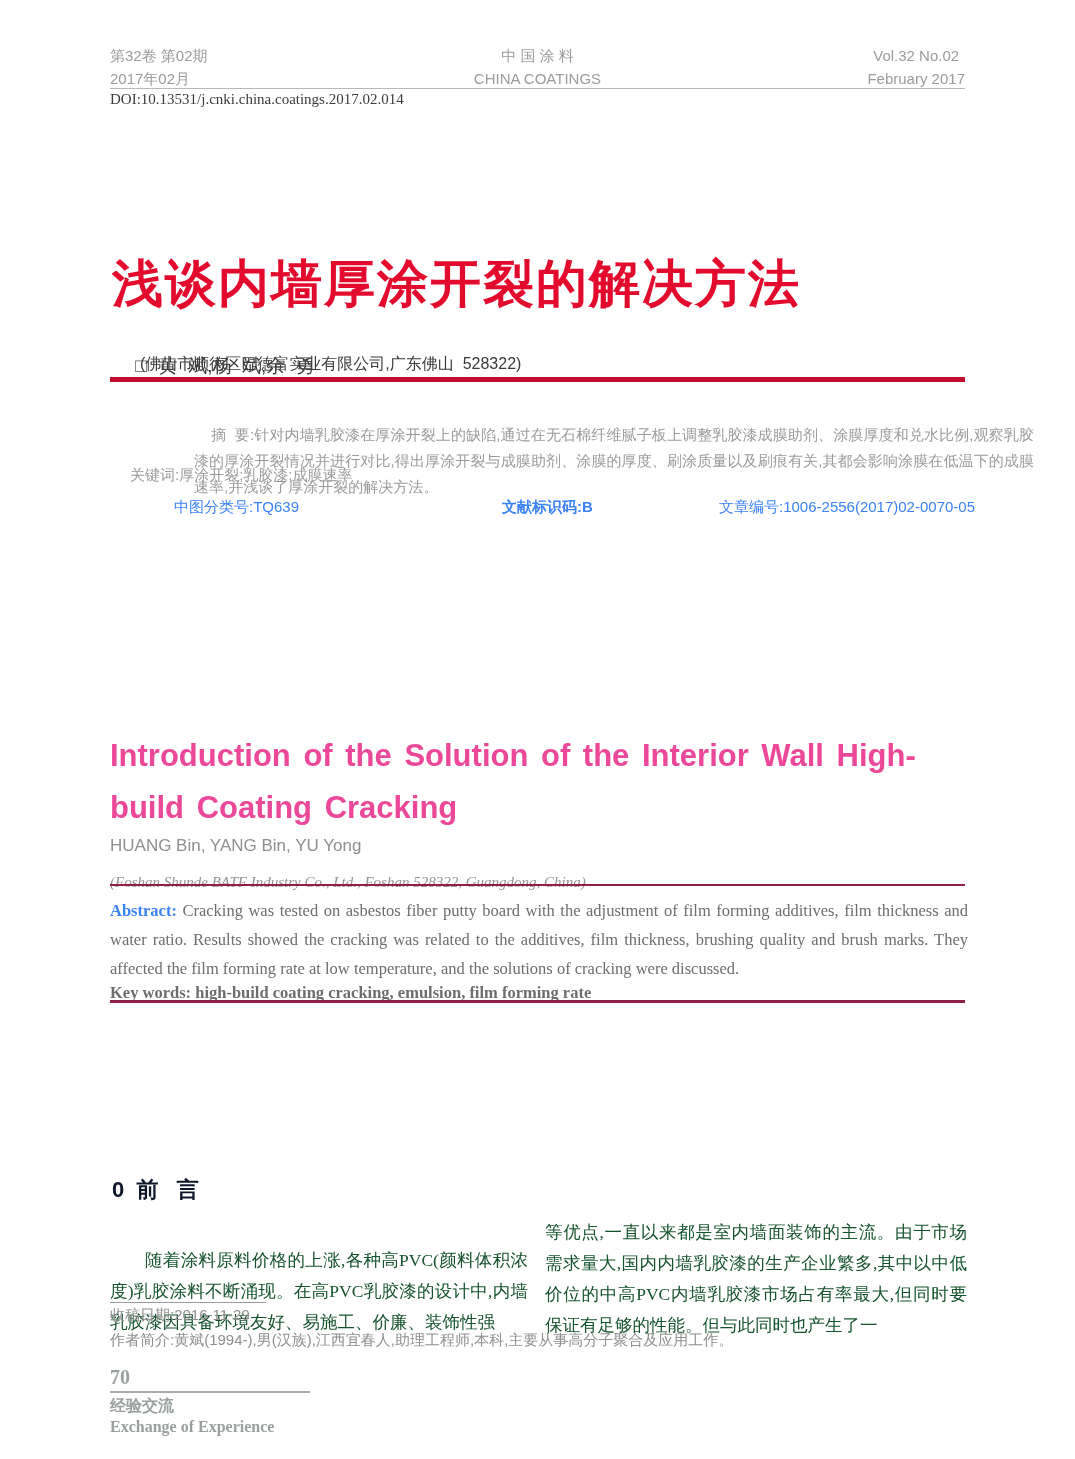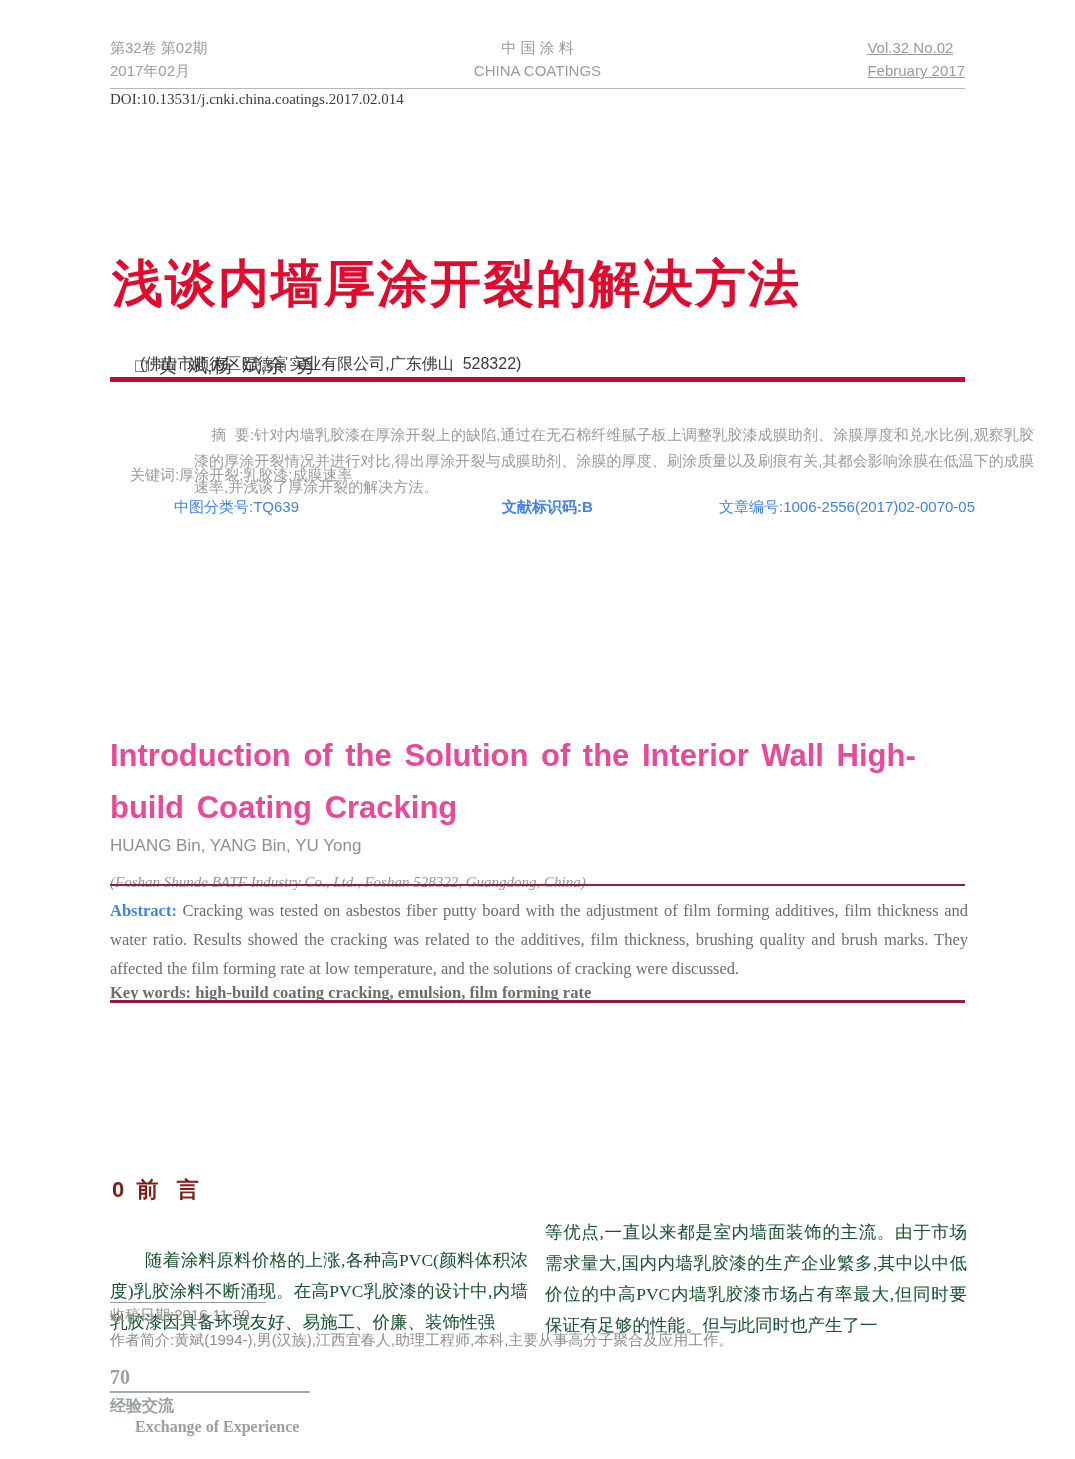--- a/index.html
+++ b/index.html
@@ -8,27 +8,27 @@
     width:1075px;height:1459px;
     background:#ffffff;
     font-family:"Liberation Sans","DejaVu Sans",sans-serif;
     overflow:hidden;
   }
   .abs{position:absolute;}
   .prewrap{white-space:pre-wrap;}
 
   
   .jheader{
-    left:110px;top:36px;width:855px;
+    left:110px;top:44px;width:855px;
     display:flex;justify-content:space-between;
     color:#9b9b9b;font-size:15px;line-height:23px;
   }
   .jheader .col-left{text-align:left;}
   .jheader .col-center{text-align:center;}
-  .jheader .col-right{text-align:left;text-decoration:underline;}
+  .jheader .col-right{text-align:center;}
   .header-rule{left:110px;top:88px;width:855px;height:1px;background:#b8b8b8;}
   .doi{
     left:110px;top:91px;width:600px;
     font-family:"Liberation Serif","DejaVu Serif",serif;
     color:#3c3c3c;font-size:15px;
   }
 
   
   .cn-title{
     left:112px;top:250px;width:860px;
@@ -93,21 +93,21 @@
     left:110px;top:983px;width:858px;
     color:#6d6d6d;font-size:16.5px;
     font-family:"Liberation Serif","DejaVu Serif",serif;
     font-weight:bold;
   }
   .maroon-rule-thick{left:110px;top:1000px;width:855px;height:3px;background:#8e2044;}
 
   
   .sec-heading{
     left:112px;top:1175px;width:300px;
-    color:#7f1d1d;font-size:22px;font-weight:bold;
+    color:#0f172a;font-size:22px;font-weight:bold;
   }
   .body-par{
     color:#14532d;font-size:17.5px;line-height:31px;
     text-align:justify;
     font-family:"Liberation Serif","DejaVu Serif",serif;
     margin-top:40px;
   }
   .col1{left:110px;top:1205px;width:418px;text-indent:2em;}
   .col2{left:545px;top:1177px;width:422px;}
 
@@ -121,21 +121,20 @@
     left:110px;top:1366px;width:80px;
     color:#9aa0a0;font-size:20px;font-weight:bold;
     font-family:"Liberation Serif","DejaVu Serif",serif;
   }
   .footer-rule{left:110px;top:1391px;width:200px;height:2px;background:#a7abab;}
   .footer-cn{left:110px;top:1396px;width:300px;color:#9aa0a0;font-size:16px;font-weight:bold;}
   .footer-en{
     left:110px;top:1418px;width:300px;
     color:#9aa0a0;font-size:16px;font-weight:bold;
     font-family:"Liberation Serif","DejaVu Serif",serif;
-    margin-left:25px;
   }
 </style>
 </head>
 <body>
 
 <div class="page">
 
   <div class="abs jheader">
     <div class="col-left">
       <div>第32卷 第02期</div>

